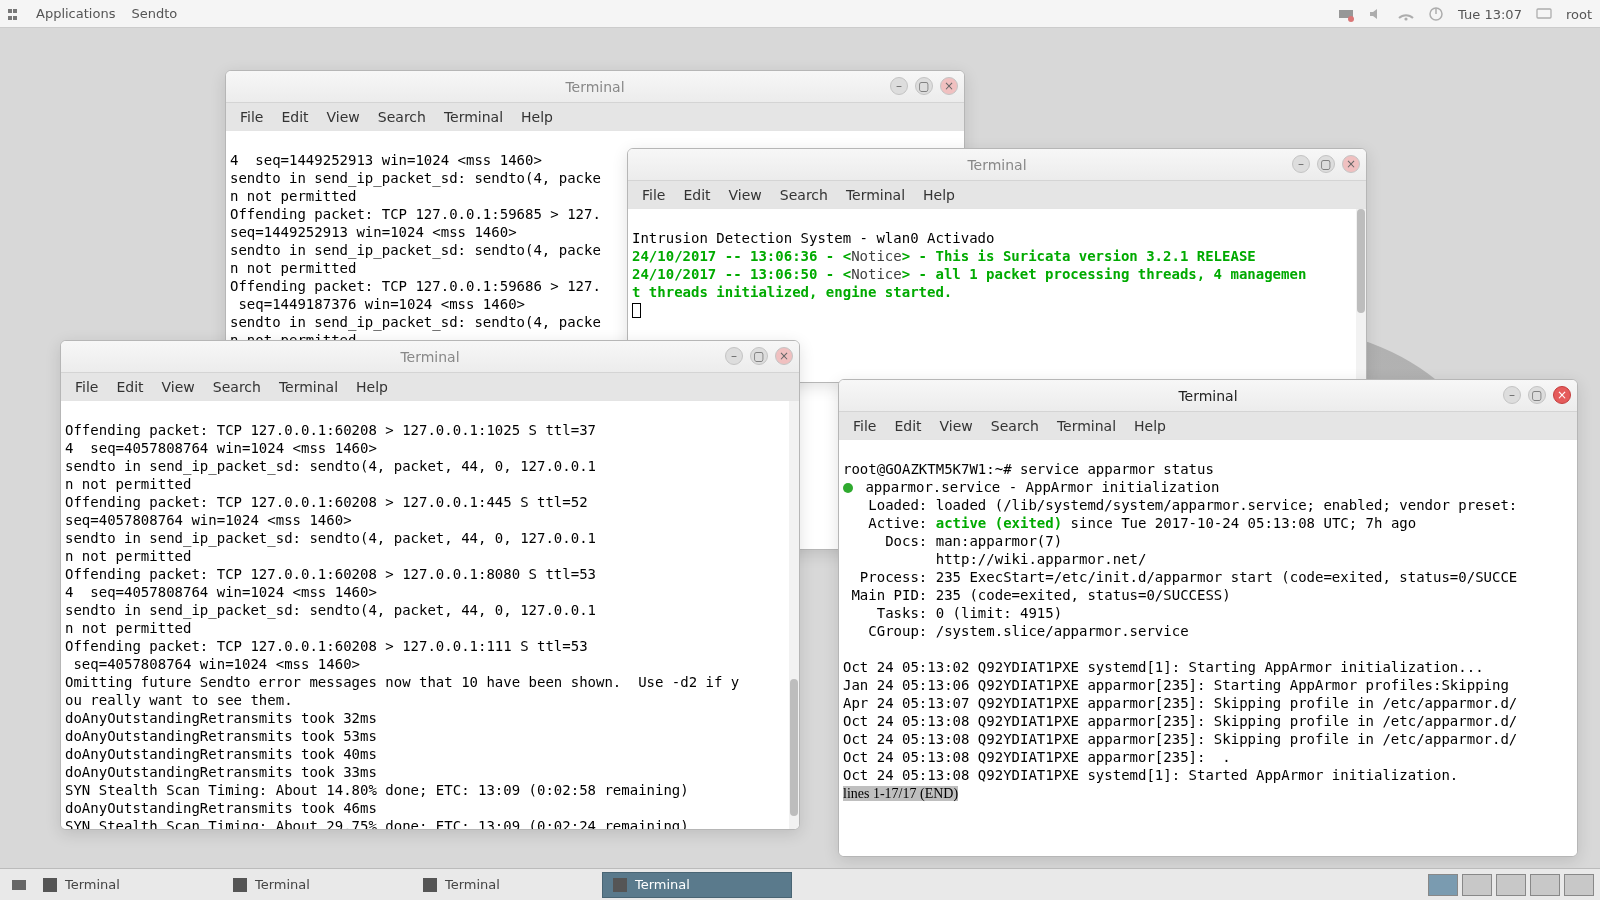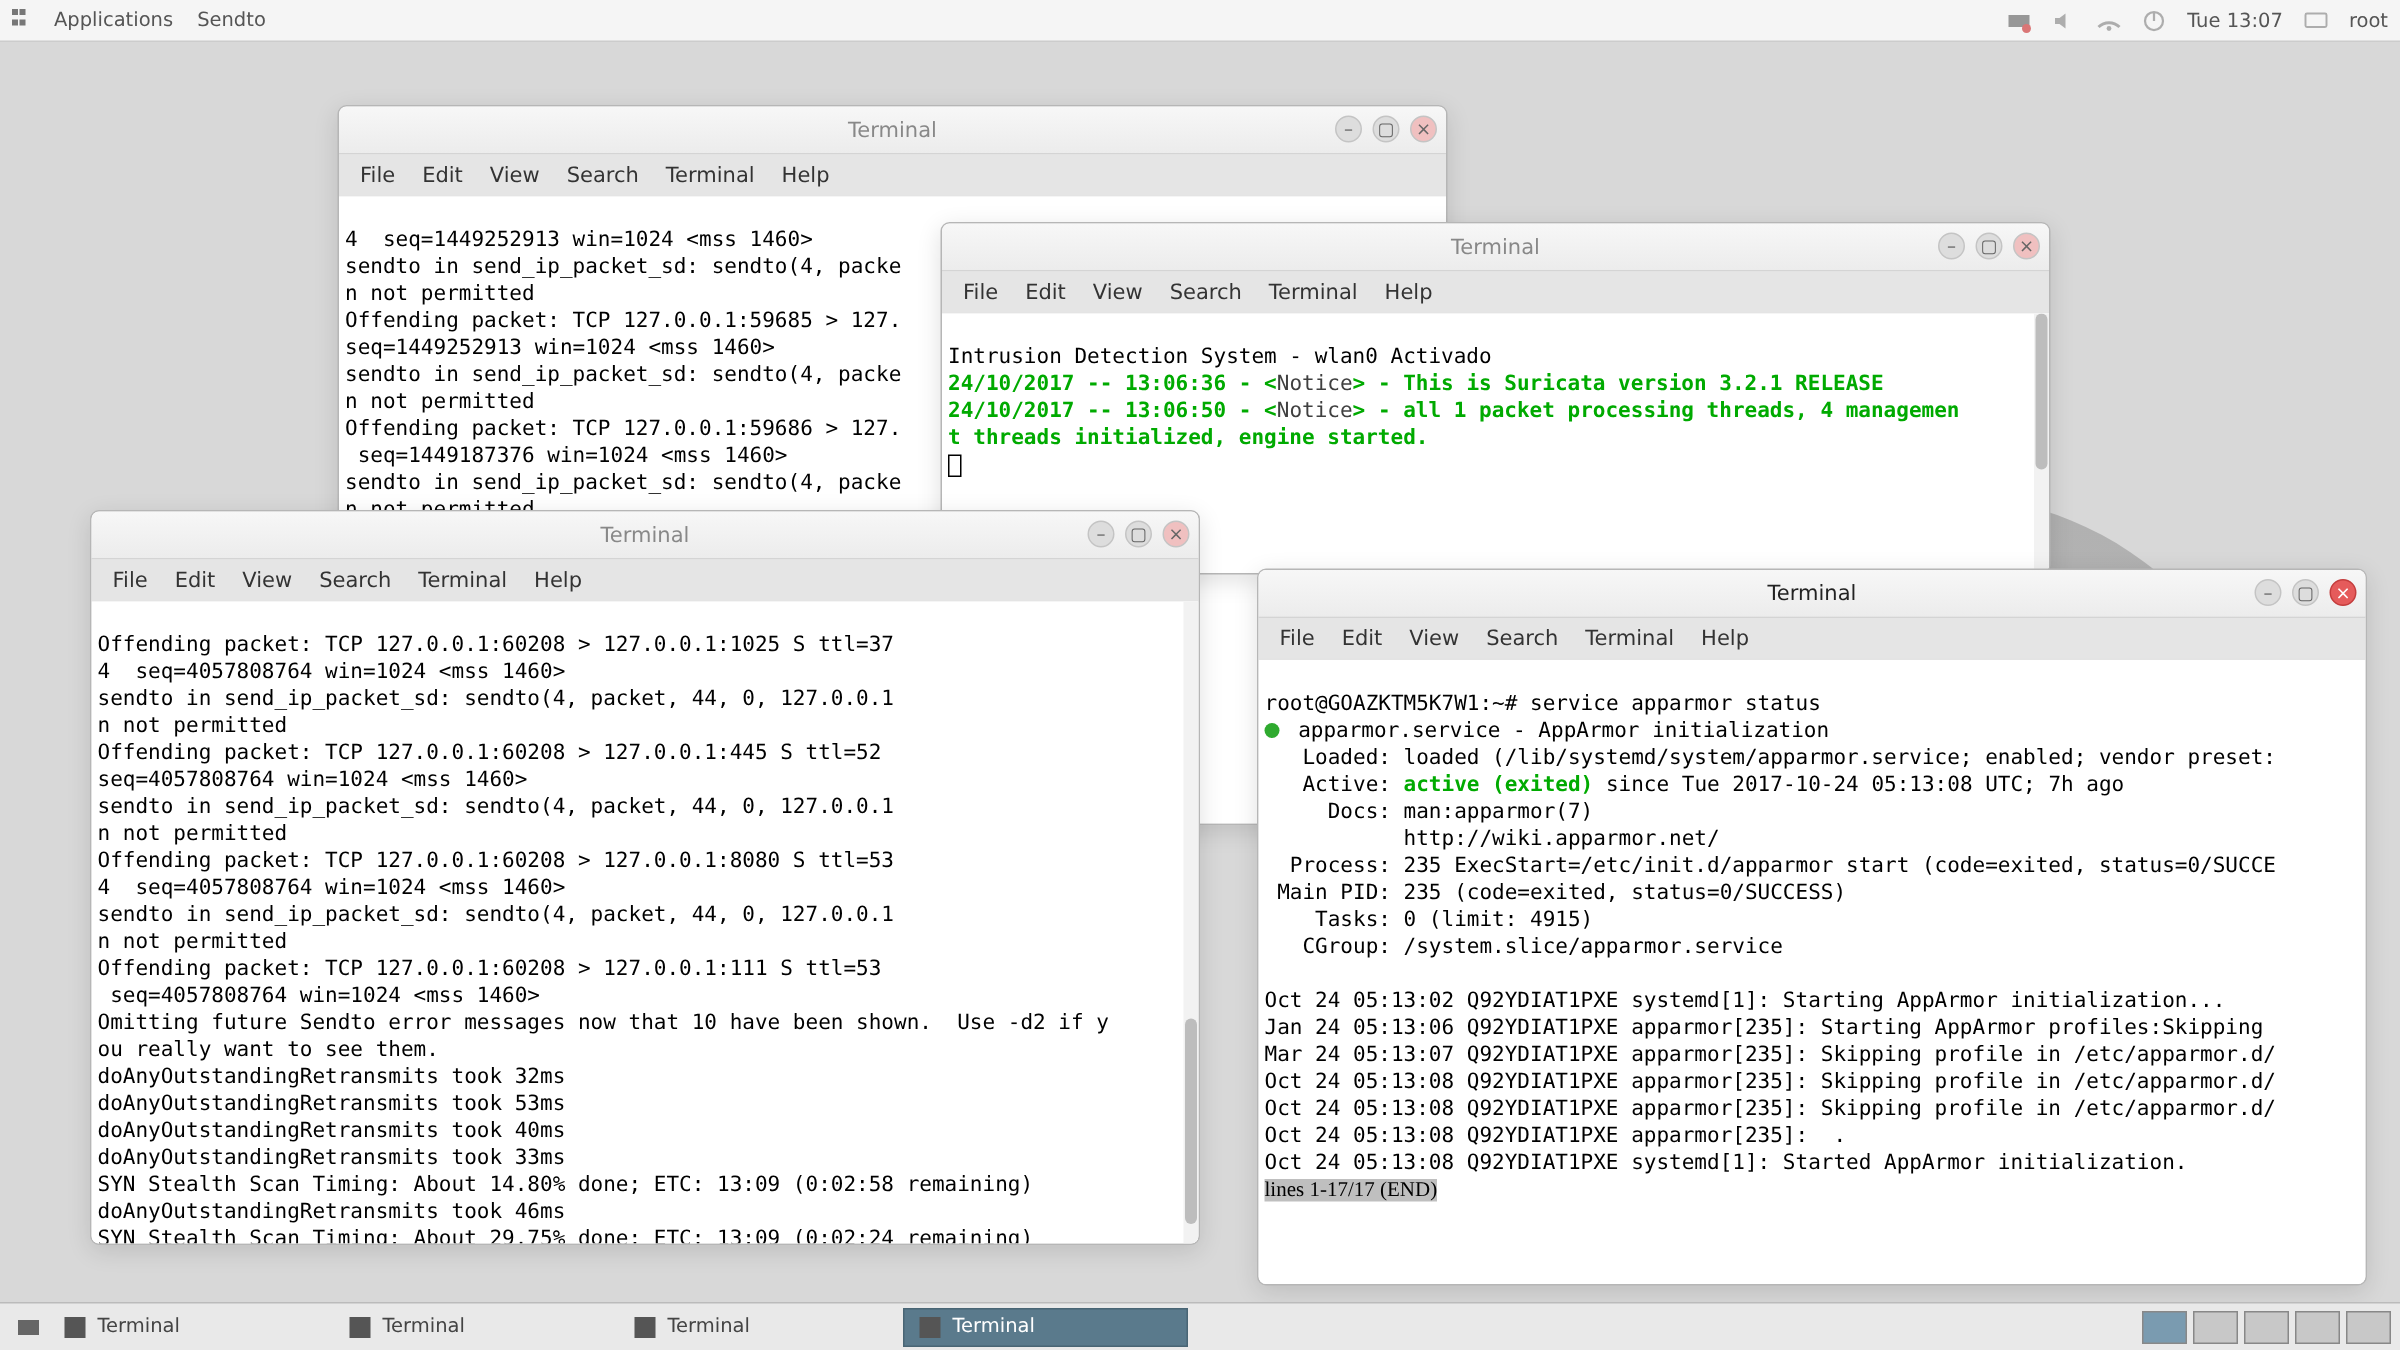--- a/index.html
+++ b/index.html
@@ -12,21 +12,21 @@
   color: #222;
 }
 
 .topbar {
   position: absolute; top:0; left:0; right:0; height:28px;
   background: rgba(250,250,250,0.85);
   display:flex; align-items:center; justify-content:space-between;
   padding:0 8px; font-size:13px; color:#555;
   border-bottom:1px solid #ccc;
 }
-.topbar .left { display:flex; align-items:flex-start; gap:16px;}
+.topbar .left { display:flex; align-items:flex-end; gap:16px;}
 .topbar .right { display:flex; align-items:flex-end; gap:14px;}
 .topbar .appicon { width:12px; height:12px; display:inline-flex; flex-wrap:wrap; gap:1px;}
 .topbar .appicon span{width:4px;height:4px;background:#777;}
 .topbar .ico{width:16px;height:16px;display:inline-block;opacity:.65;}
 
 .bottombar{
   position:absolute; bottom:0; left:0; right:0; height:32px;
   background:#e9e9e9; border-top:1px solid #bbb;
   display:flex; align-items:center; gap:0; padding-left:6px;
 }
@@ -255,21 +255,21 @@
 <span class="line"><span>   Active: </span><span class="green">active (exited)</span><span> since Tue 2017-10-24 05:13:08 UTC; 7h ago</span></span>
 <span class="line">     Docs: man:apparmor(7)</span>
 <span class="line">           http://wiki.apparmor.net/</span>
 <span class="line">  Process: 235 ExecStart=/etc/init.d/apparmor start (code=exited, status=0/SUCCE</span>
 <span class="line"> Main PID: 235 (code=exited, status=0/SUCCESS)</span>
 <span class="line">    Tasks: 0 (limit: 4915)</span>
 <span class="line">   CGroup: /system.slice/apparmor.service</span>
 <span class="line"> </span>
 <span class="line">Oct 24 05:13:02 Q92YDIAT1PXE systemd[1]: Starting AppArmor initialization...</span>
 <span class="line">Jan 24 05:13:06 Q92YDIAT1PXE apparmor[235]: Starting AppArmor profiles:Skipping</span>
-<span class="line">Mar 24 05:13:07 Q92YDIAT1PXE apparmor[235]: Skipping profile in /etc/apparmor.d/</span>
+<span class="line">Apr 24 05:13:07 Q92YDIAT1PXE apparmor[235]: Skipping profile in /etc/apparmor.d/</span>
 <span class="line">Oct 24 05:13:08 Q92YDIAT1PXE apparmor[235]: Skipping profile in /etc/apparmor.d/</span>
 <span class="line">Oct 24 05:13:08 Q92YDIAT1PXE apparmor[235]: Skipping profile in /etc/apparmor.d/</span>
 <span class="line">Oct 24 05:13:08 Q92YDIAT1PXE apparmor[235]:  .</span>
 <span class="line">Oct 24 05:13:08 Q92YDIAT1PXE systemd[1]: Started AppArmor initialization.</span>
 <span class="line"><span class="sel">lines 1-17/17 (END)</span></span>
   </div>
 </div>
 
 <div class="bottombar">
   <div class="show-desktop">

